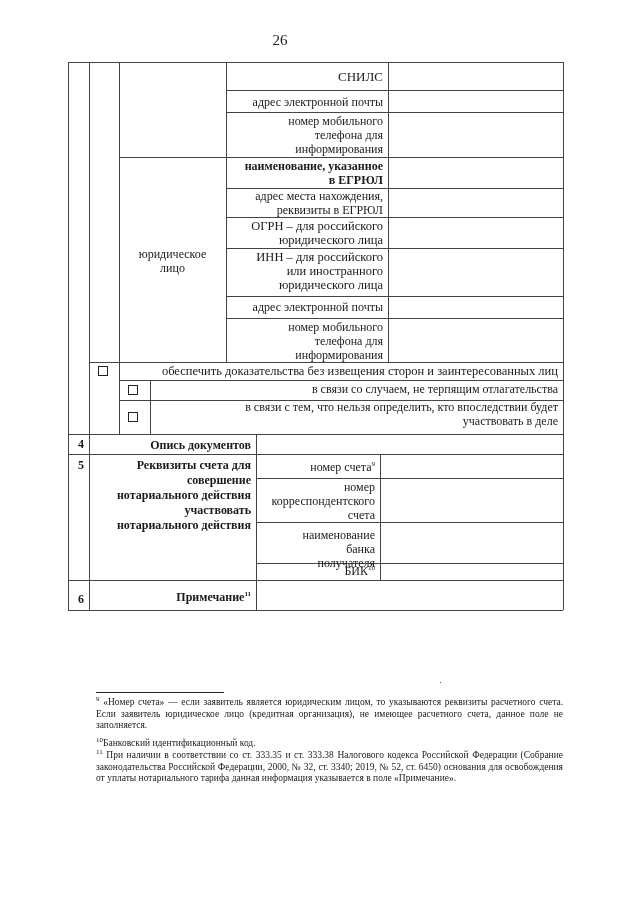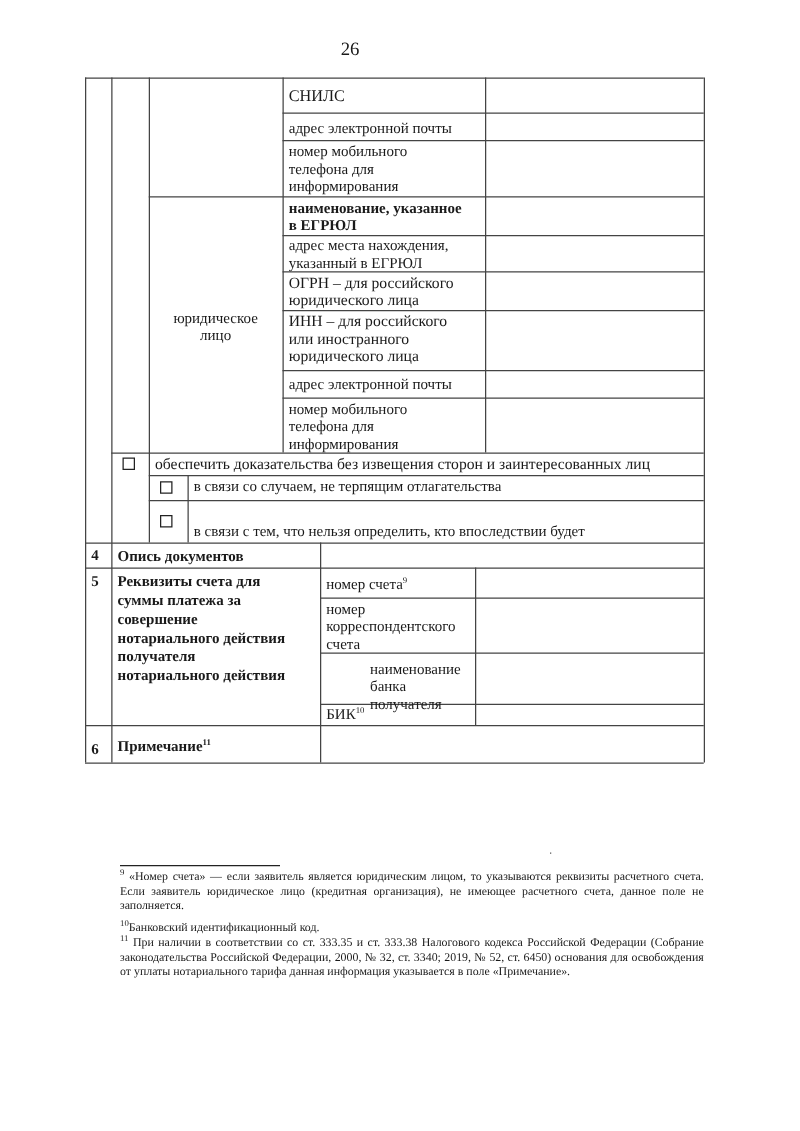--- a/index.html
+++ b/index.html
@@ -2,21 +2,21 @@
 <html><head>
 <meta charset="utf-8">
 <style>
   html, body { margin: 0; padding: 0; background: #ffffff; }
   body { width: 640px; height: 905px; position: relative; overflow: hidden;
          font-family: "Liberation Serif", "DejaVu Serif", serif; color: #1a1a1a; }
   .abs { position: absolute; box-sizing: border-box; }
   .page-num { left: 0; width: 560px; top: 32px; text-align: center; font-size: 15px; }
   .hl { position: absolute; height: 0; border-top: 1px solid #444; }
   .vl { position: absolute; width: 0; border-left: 1px solid #444; }
-  .cell { position: absolute; box-sizing: border-box; font-size: 12px; line-height: 14px; padding: 2px 5px; }
+  .cell { position: absolute; box-sizing: border-box; font-size: 12px; line-height: 14px; padding: 2px 5px; text-align: right; }
   .bold { font-weight: bold; }
   .center { text-align: center; }
   .cb { position: absolute; width: 10px; height: 10px; border: 1px solid #222; box-sizing: border-box; background: #fff; }
   .fn-sep { left: 96px; top: 692px; width: 128px; border-top: 1px solid #222; }
   .fn { position: absolute; left: 96px; width: 467px; font-size: 9.5px; line-height: 11.5px; text-align: justify; }
   sup { font-size: 7px; line-height: 0; }
   .dot { position: absolute; left: 440px; top: 682px; width: 1px; height: 1px; background: #555; }
 </style>
 </head>
 <body>
@@ -81,21 +81,21 @@
 </div>
 
 <div class="cell" style="left:226px; top:158px; width:162px; height:30px; padding-top:1px;font-weight:bold;">
   <div>наименование, указанное</div>
   <div>в ЕГРЮЛ</div>
 </div>
 <div class="cell" style="left:388px; top:157px; width:175px; height:31px;"></div>
 
 <div class="cell" style="left:226px; top:188px; width:162px; height:29px; padding-top:1px;">
   <div>адрес места нахождения,</div>
-  <div>указанный в ЕГРЮЛ</div>
+  <div>реквизиты в ЕГРЮЛ</div>
 </div>
 <div class="cell" style="left:388px; top:188px; width:175px; height:29px;"></div>
 
 <div class="cell" style="left:226px; top:218px; width:162px; height:30px; padding-top:1px; font-size:12.5px;">
   <div>ОГРН – для российского</div>
   <div>юридического лица</div>
 </div>
 <div class="cell" style="left:388px; top:217px; width:175px; height:31px;"></div>
 
 <div class="cell" style="left:226px; top:249px; width:162px; height:47px; padding-top:1px; font-size:12.5px;">
@@ -119,35 +119,35 @@
 
 <div class="cb" style="left:98px; top:366px;"></div>
 <div class="cell" style="left:119px; top:363px; width:444px; height:17px; padding-top:1px; font-size:12.5px;">обеспечить доказательства без извещения сторон и заинтересованных лиц</div>
 
 <div class="cb" style="left:128px; top:385px;"></div>
 <div class="cell" style="left:150px; top:380px; width:413px; height:20px; padding-top:2px;">
   <div>в связи со случаем, не терпящим отлагательства</div>
 </div>
 
 <div class="cb" style="left:128px; top:412px;"></div>
-<div class="cell" style="left:150px; top:404px; width:413px; height:32px; padding-top:14px;">
+<div class="cell" style="left:150px; top:386px; width:413px; height:32px; padding-top:14px;">
   <div>в связи с тем, что нельзя определить, кто впоследствии будет</div>
+  <div>участвовать в деле</div>
 </div>
 
 <div class="cell bold" style="left:68px; top:435px; width:21px; height:19px; padding-top:2px;">4</div>
 <div class="cell bold" style="left:89px; top:436px; width:167px; height:18px; padding-top:2px;">Опись документов</div>
 <div class="cell" style="left:256px; top:434px; width:307px; height:20px;"></div>
 
 <div class="cell bold" style="left:68px; top:456px; width:21px; height:20px; padding-top:2px;">5</div>
 <div class="cell bold" style="left:89px; top:456px; width:167px; height:124px; padding-top:2px; line-height:15px;">
   <div>Реквизиты счета для</div>
-  <div>суммы платежа за</div>
   <div>совершение</div>
   <div>нотариального действия</div>
-  <div>получателя</div>
+  <div>участвовать</div>
   <div>нотариального действия</div>
 </div>
 
 <div class="cell" style="left:256px; top:457px; width:124px; height:21px; padding-top:3px;">
   <span>номер счета</span><sup>9</sup>
 </div>
 <div class="cell" style="left:380px; top:454px; width:183px; height:24px;"></div>
 
 <div class="cell" style="left:256px; top:479px; width:124px; height:43px; padding-top:1px;">
   <div>номер</div>

